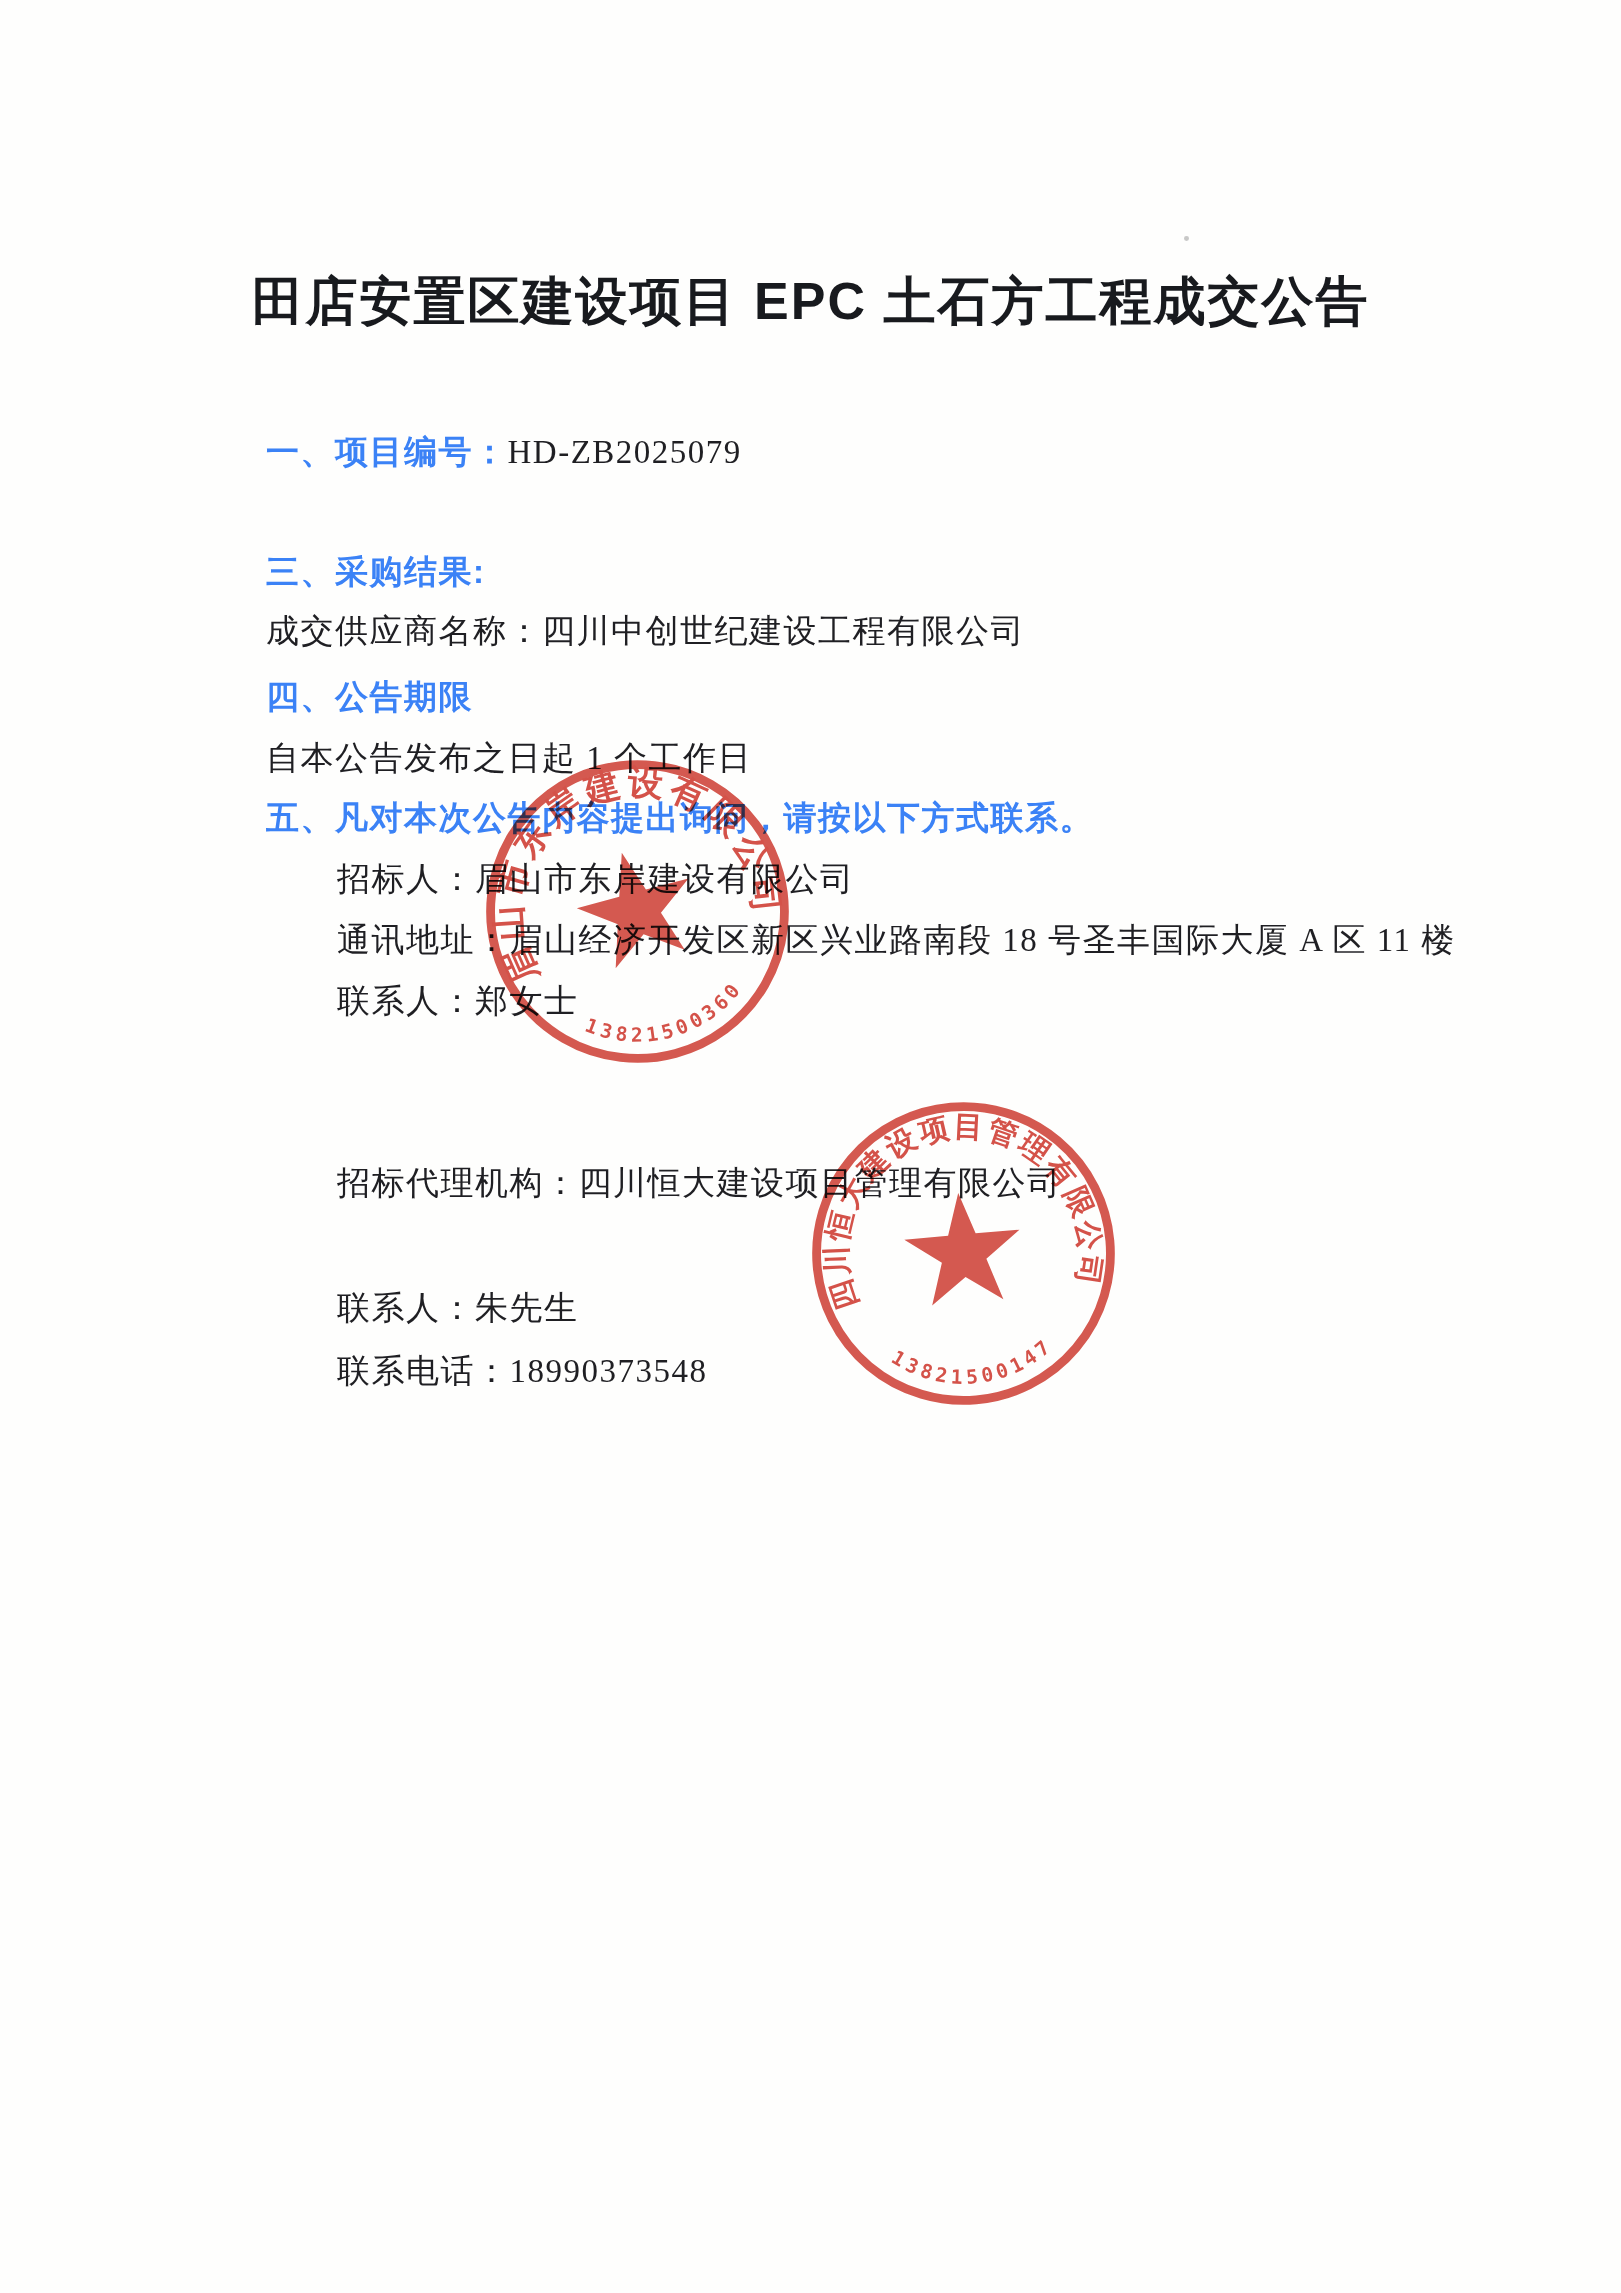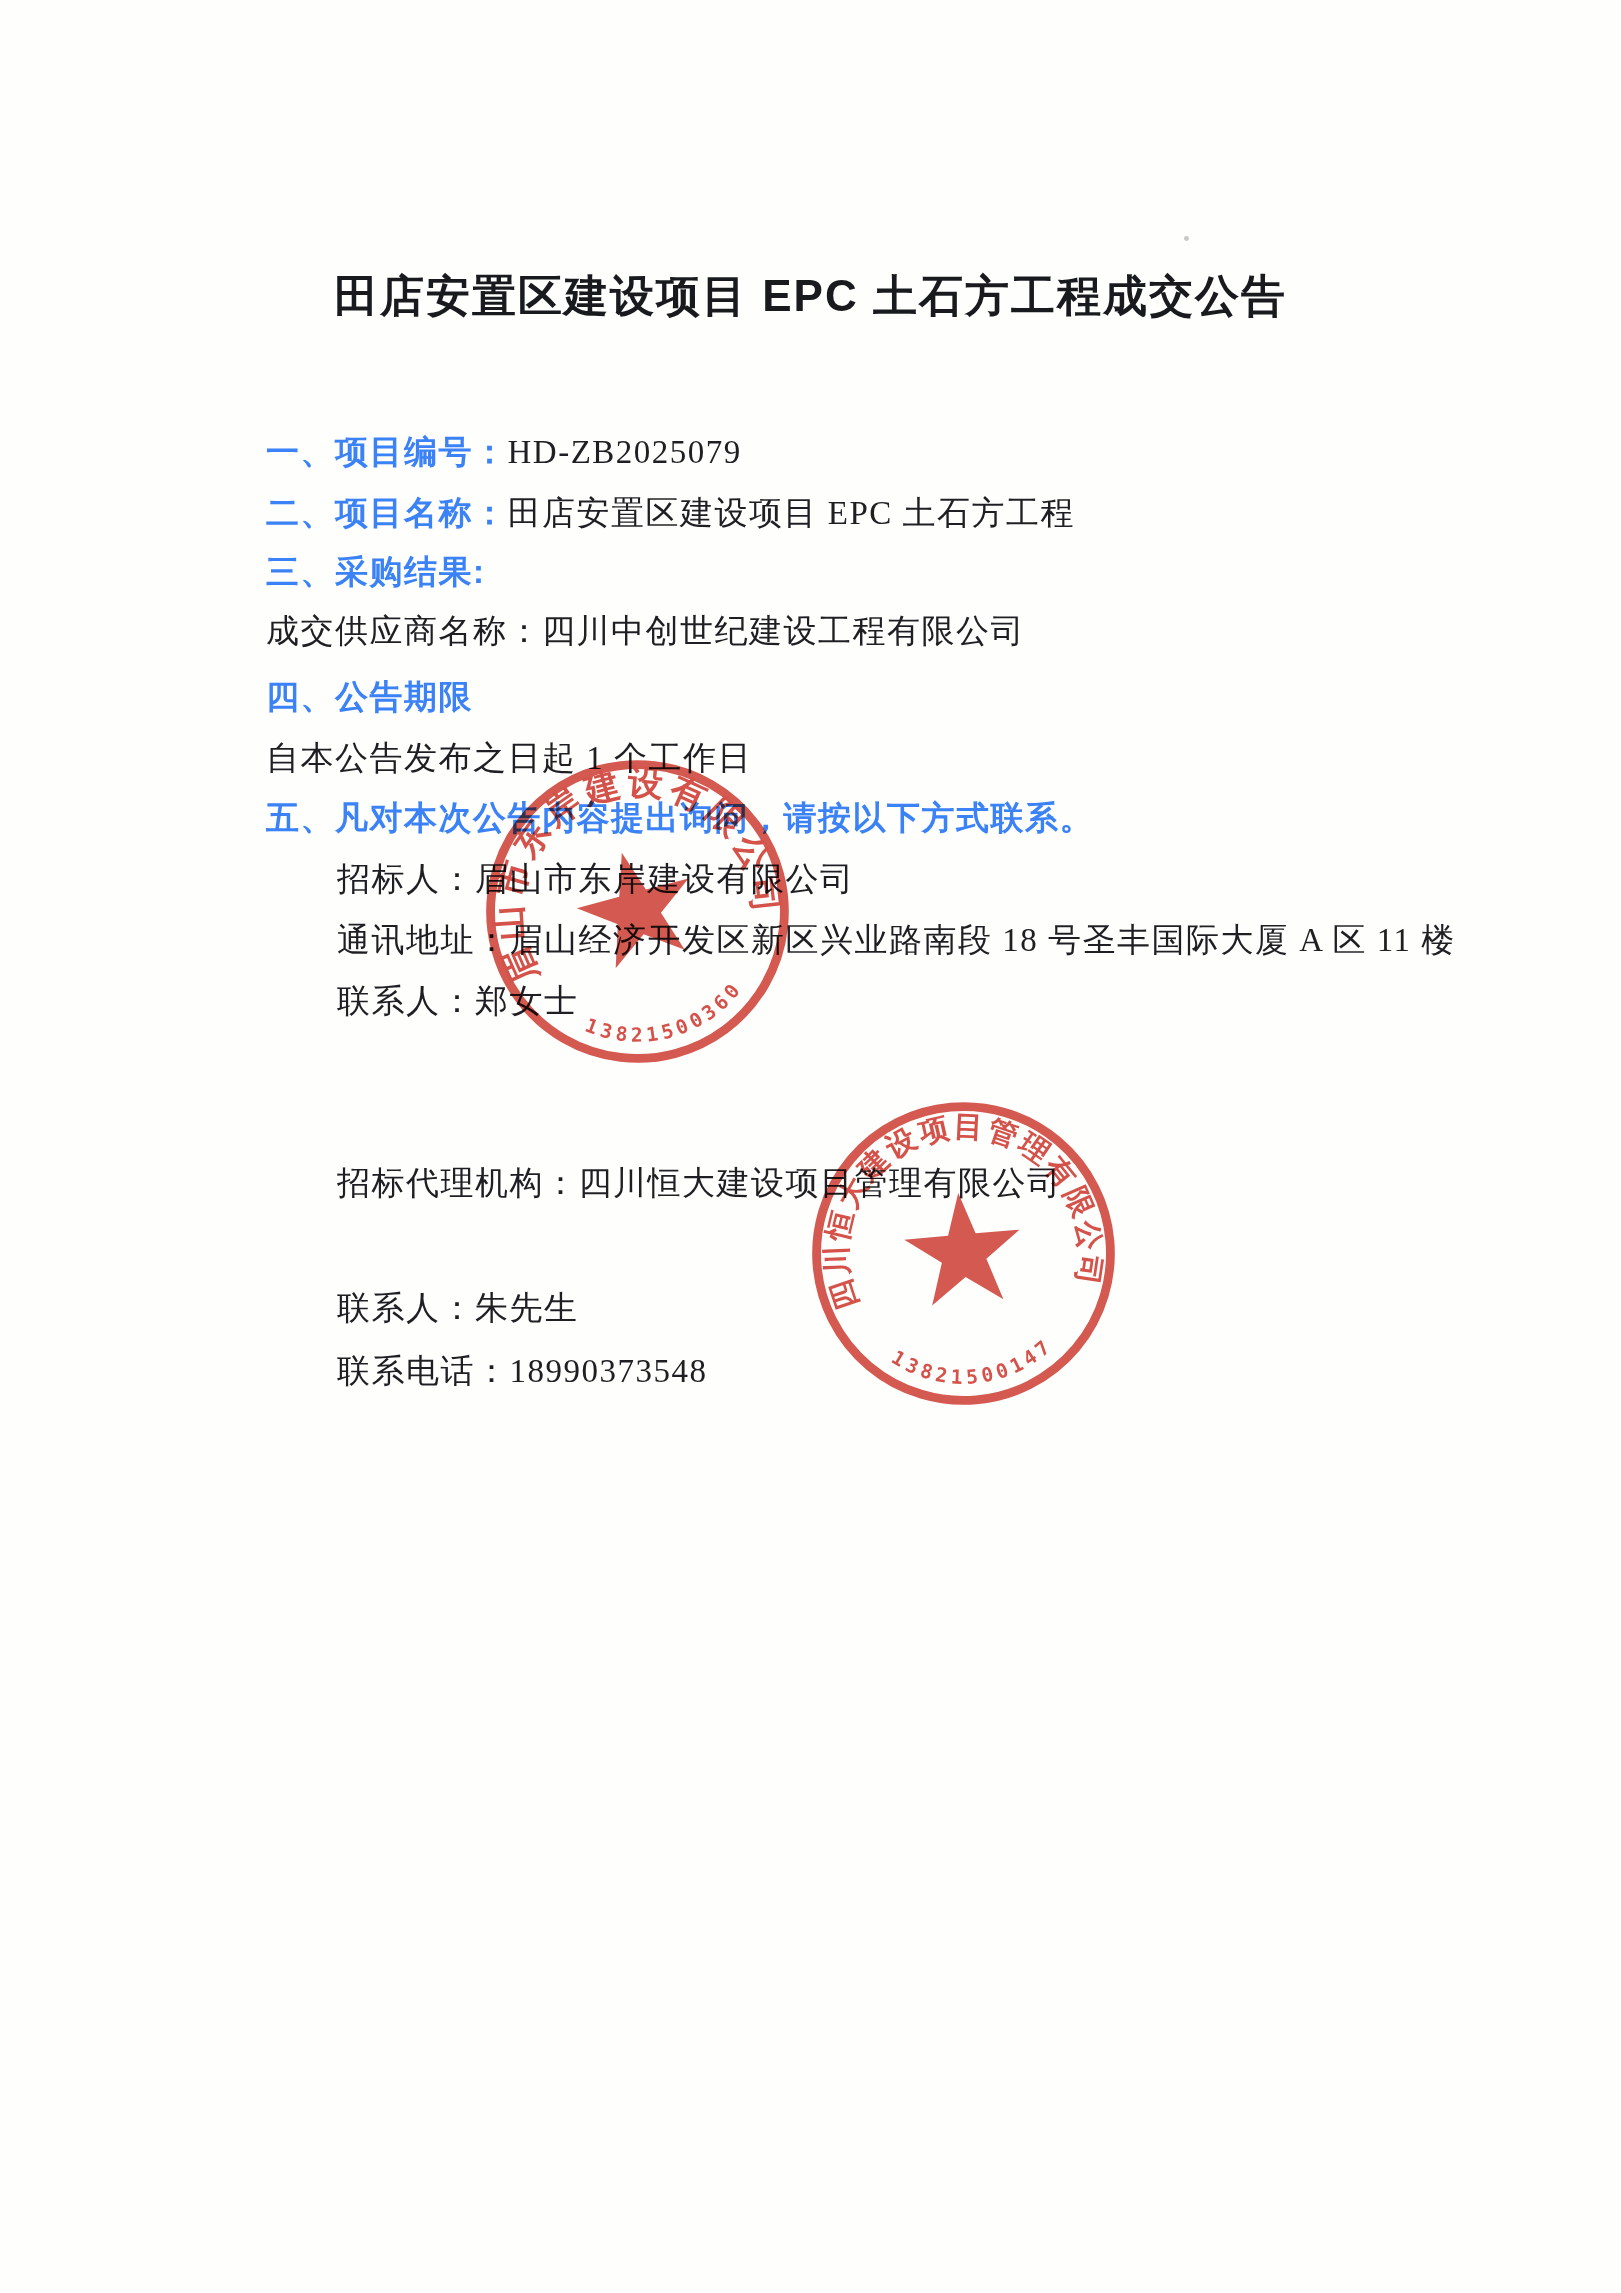--- a/index.html
+++ b/index.html
@@ -10,21 +10,21 @@
     overflow:hidden;
     font-family:"Liberation Serif","DejaVu Serif",serif;
     color:#1f1f23;
   }
   .doc-title{
     position:absolute;
     left:0;top:267px;width:1621px;
     text-align:center;
     font-family:"Liberation Sans","DejaVu Sans",sans-serif;
     font-weight:700;
-    font-size:44px;
+    font-size:52px;
     letter-spacing:2px;
     color:#181a1e;
   }
   .line{
     position:absolute;
     left:266px;
     height:41px;
     font-size:33px;
     letter-spacing:1.5px;
     white-space:nowrap;
@@ -64,23 +64,20 @@
 <body>
 
 <div class="page">
 
   <div class="doc-title">田店安置区建设项目 EPC 土石方工程成交公告</div>
 
   <div class="speck"></div>
 
   <div class="line" style="top:431px">
     <span class="lbl">一、项目编号：</span><span class="val">HD-ZB2025079</span>
-  </div>
-  <div class="line" style="top:492px">
-    <span class="lbl">二、项目名称：</span><span class="val">田店安置区建设项目 EPC 土石方工程</span>
   </div>
   <div class="line" style="top:551px">
     <span class="lbl">三、采购结果:</span><span class="val"></span>
   </div>
   <div class="line" style="top:610px">
     <span class="lbl"></span><span class="val">成交供应商名称：四川中创世纪建设工程有限公司</span>
   </div>
   <div class="line" style="top:676px">
     <span class="lbl">四、公告期限</span><span class="val"></span>
   </div>

